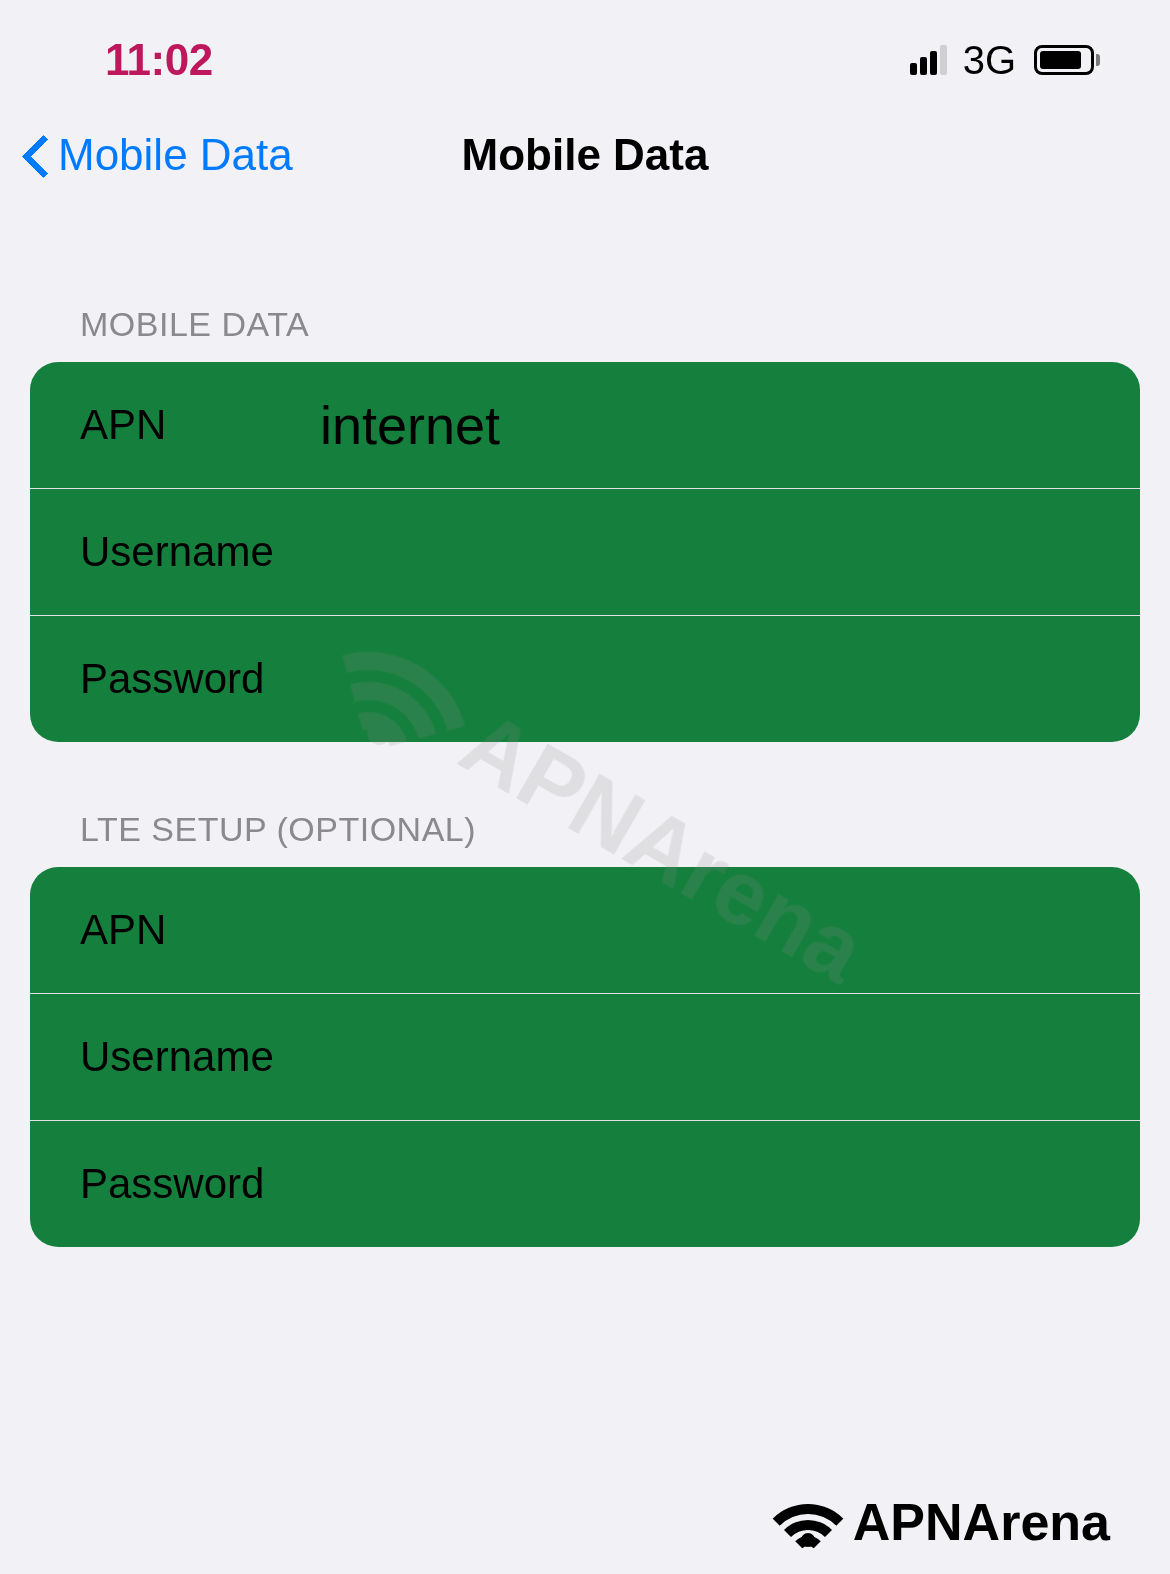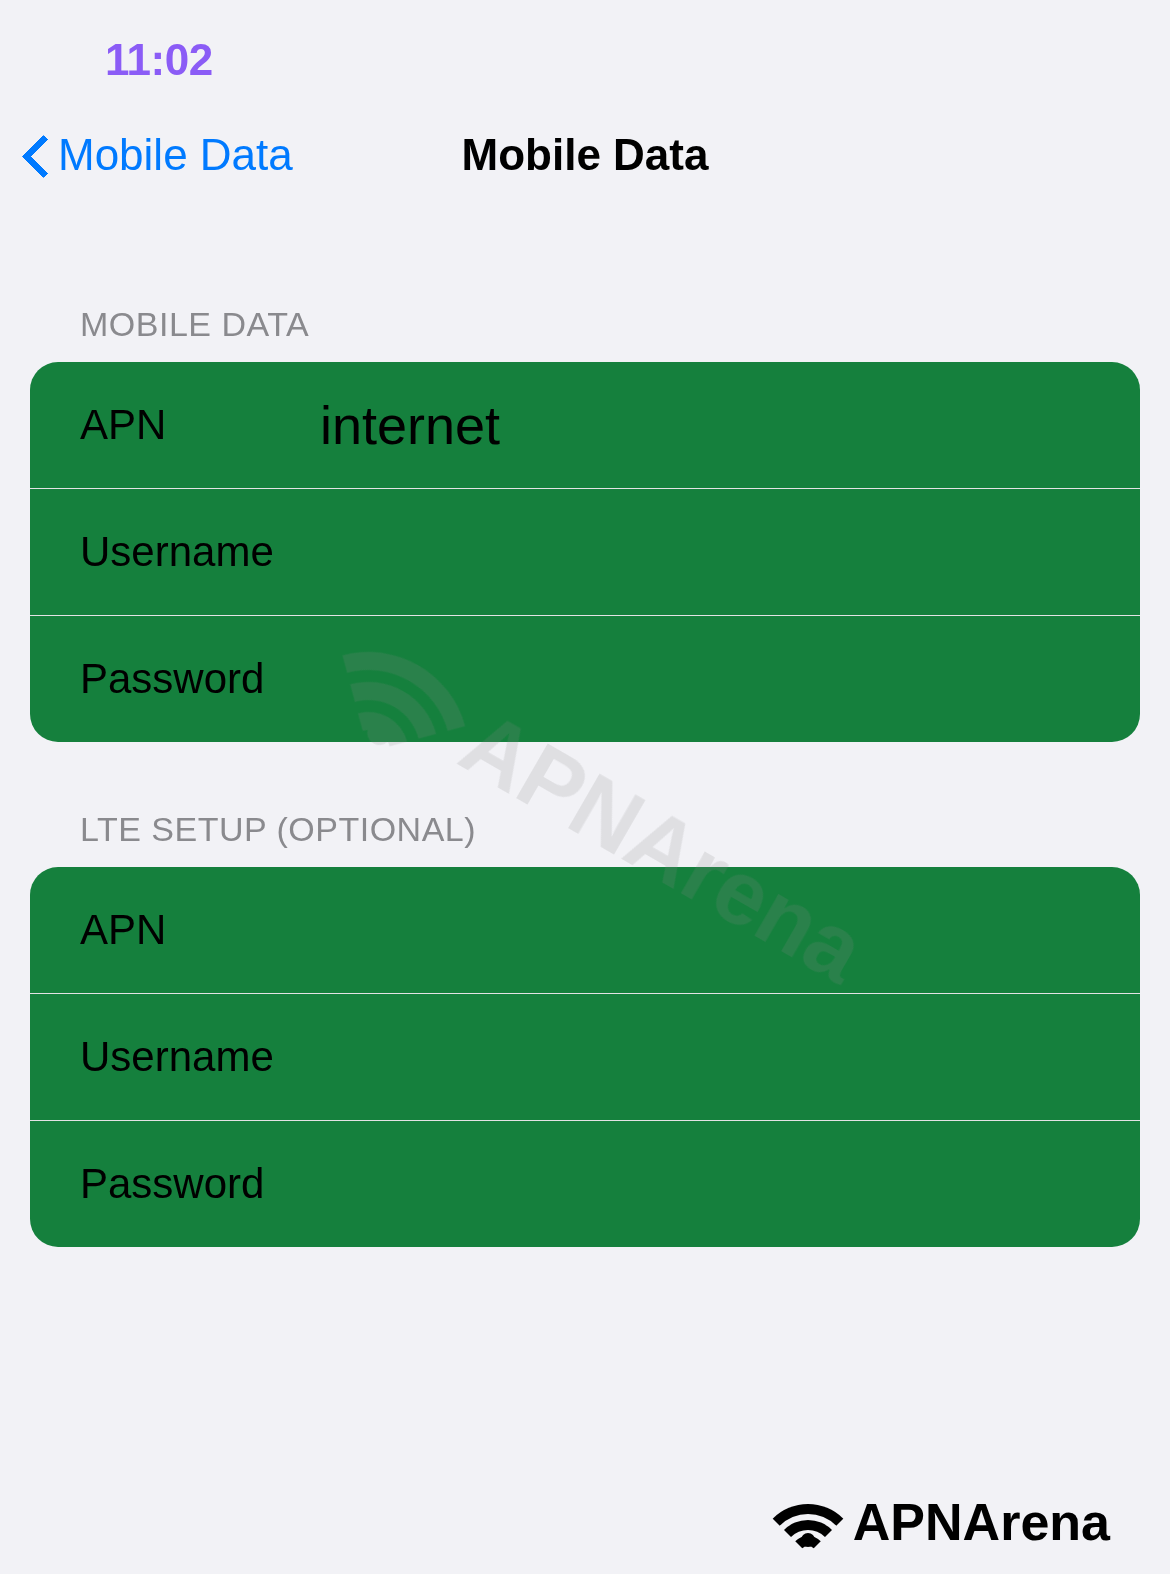--- a/index.html
+++ b/index.html
@@ -19,21 +19,21 @@
     .status-bar {
       display: flex;
       justify-content: space-between;
       align-items: center;
       padding: 40px 70px 30px 105px;
       height: 110px;
     }
     .time {
       font-size: 44px;
       font-weight: 600;
-      color: #8b5cf6;
+      color: #be185d;
       letter-spacing: -0.5px;
     }
     .status-icons {
       display: flex;
       align-items: center;
       gap: 12px;
     }
     .signal-bars {
       display: flex;
       align-items: flex-end;
@@ -282,20 +282,35 @@
       font-size: 52px;
       font-weight: 700;
       color: #000;
     }
   </style>
 </head>
 <body>
 
 <div class="status-bar">
   <div class="time">11:02</div>
+  <div class="status-icons">
+    <div class="signal-bars">
+      <div class="bar bar1"></div>
+      <div class="bar bar2"></div>
+      <div class="bar bar3"></div>
+      <div class="bar bar4"></div>
+    </div>
+    <div class="network-type">3G</div>
+    <div class="battery">
+      <div class="battery-body">
+          <div class="battery-fill"></div>
+        </div>
+      <div class="battery-tip"></div>
+    </div>
+  </div>
 </div>
 
 <div class="nav-bar">
   <div class="back-button">
     <div class="chevron-left"></div>
     <span class="back-label">Mobile Data</span>
   </div>
   <div class="nav-title">Mobile Data</div>
 </div>
 

